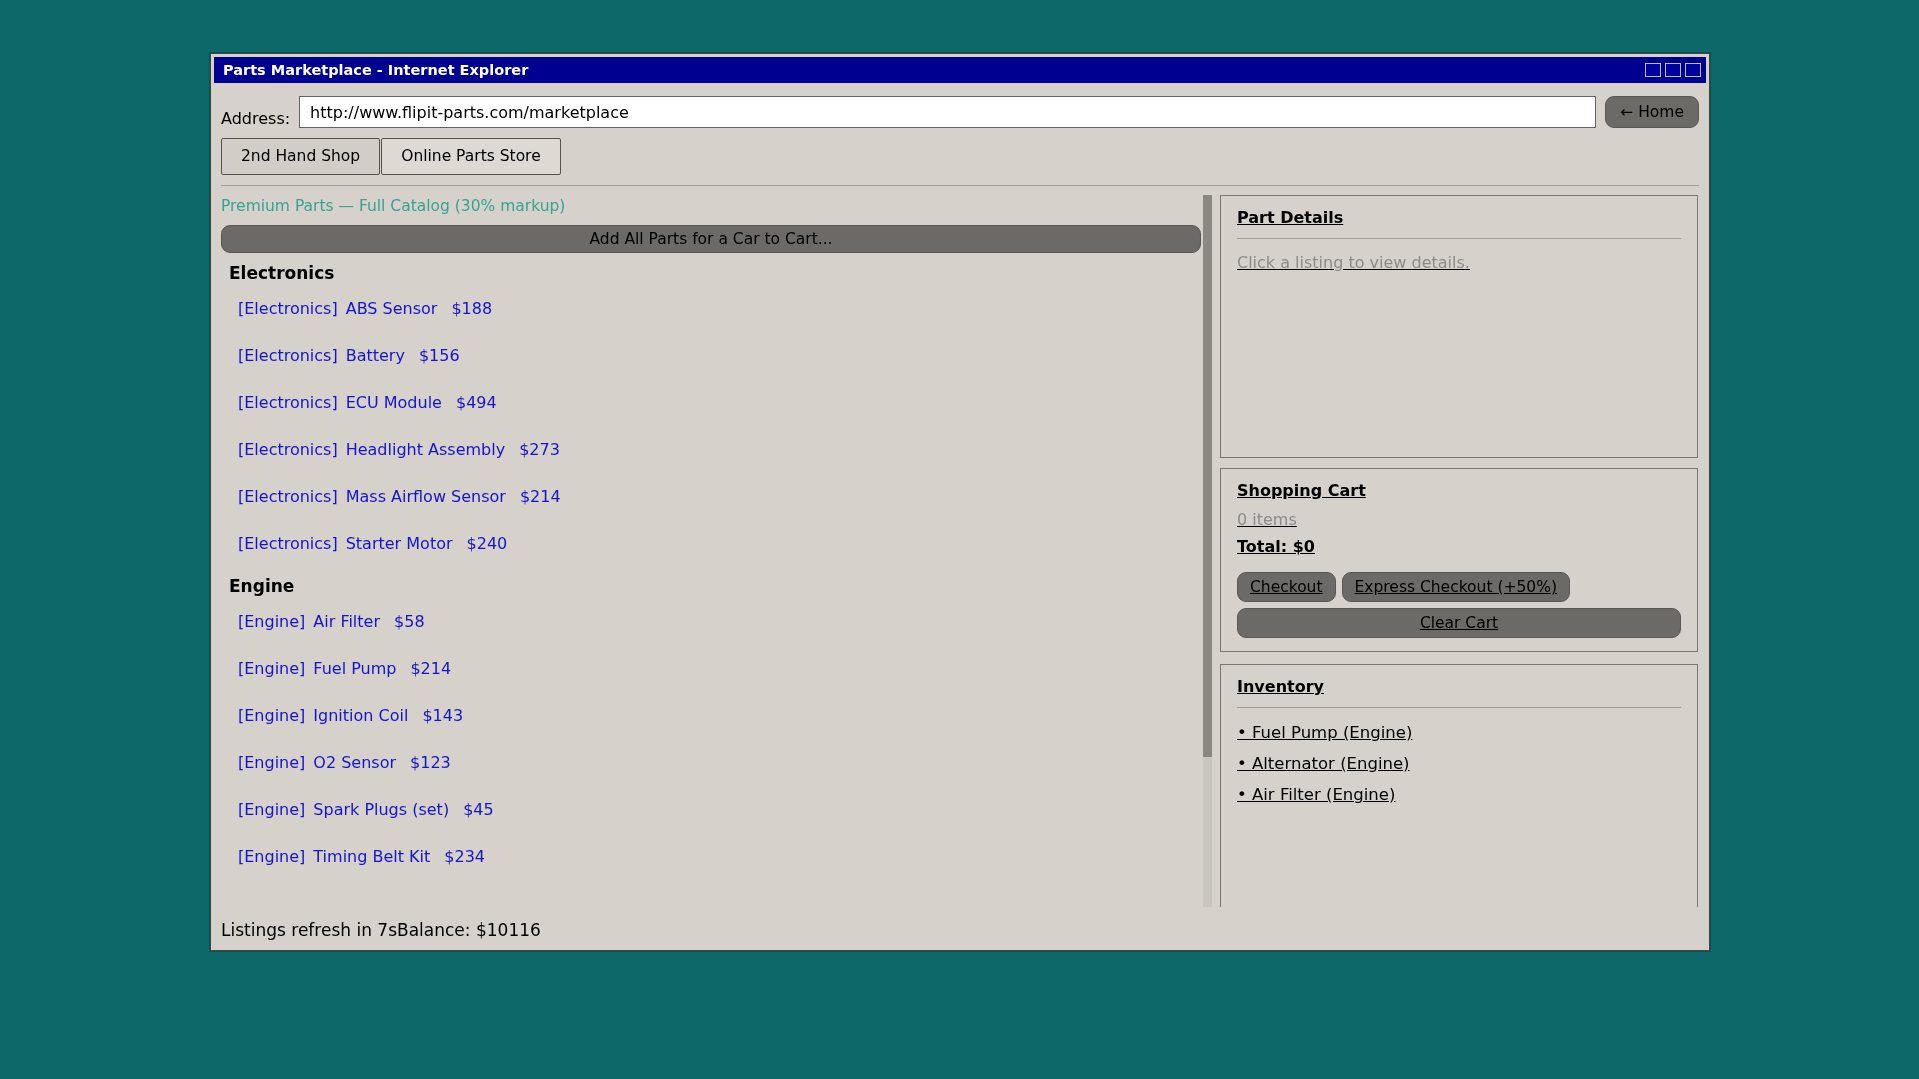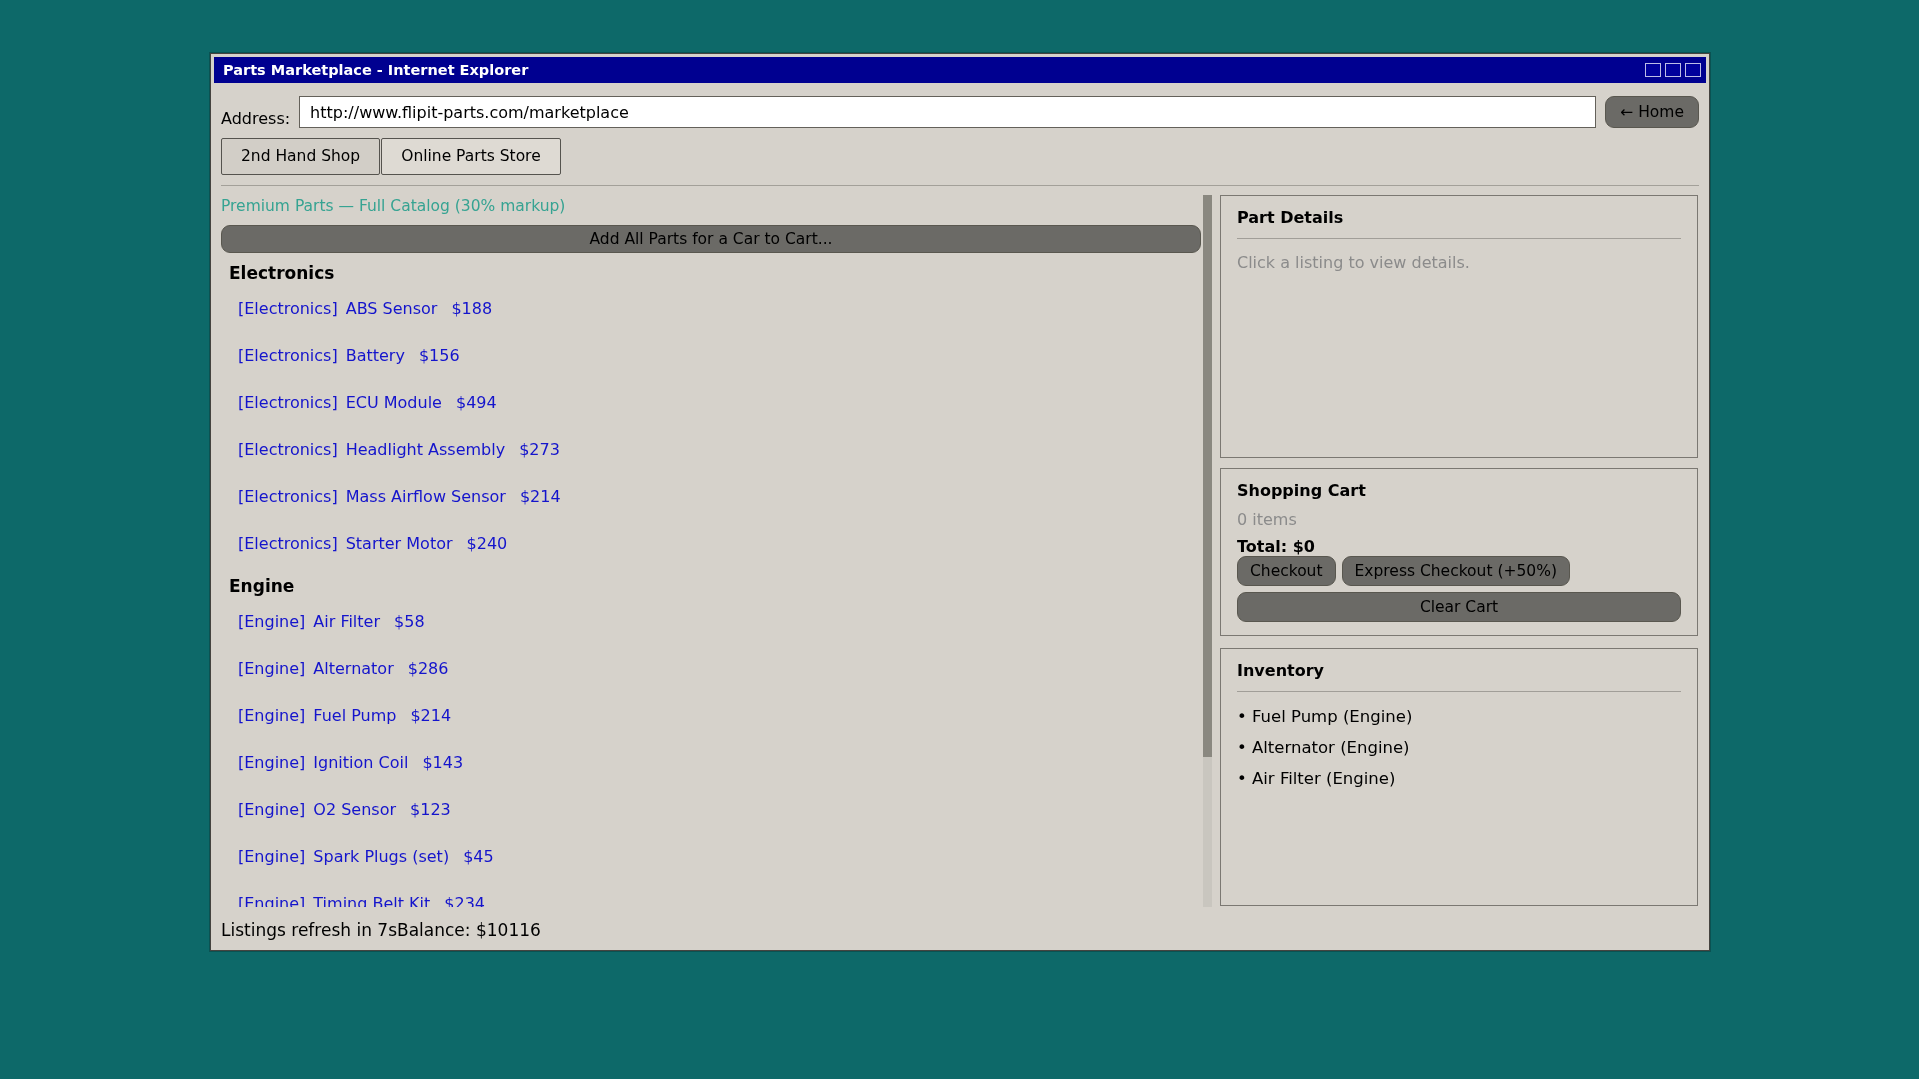--- a/index.html
+++ b/index.html
@@ -51,31 +51,31 @@
   .listings-area { width: 980px; flex: 0 0 980px; display: flex; flex-direction: column; overflow: hidden; }
   .premium-header { color: #36a392; font-size: 15.5px; line-height: 19px; margin: 2px 0 9px; }
   .add-all { height: 28px; width: 100%; flex: 0 0 28px; }
   .listing-scroll { flex: 1 1 auto; overflow: hidden; margin-top: 2px; }
   .section-heading { font-size: 17px; font-weight: bold; color: #000; margin: 8px 0 2px 8px; line-height: 21px; }
   .listing-row { padding: 13px 0 14px 17px; font-size: 16px; line-height: 20px; color: #1414cc; cursor: pointer; white-space: nowrap; }
   .listing-row .pname { margin-left: 8px; }
   .listing-row .price { margin-left: 14px; }
   .scrollbar { flex: 0 0 9px; width: 9px; background: #c9c6bf; margin-left: 2px; position: relative; }
   .scroll-thumb { position: absolute; top: 0; left: 0; right: 0; height: 79%; background: #8a8880; }
-  .side { flex: 0 0 478px; width: 478px; margin-left: 8px; display: flex; flex-direction: column; }
+  .side { flex: 0 0 478px; width: 478px; margin-left: 8px; display: flex; flex-direction: column; text-decoration: underline; }
   .panel { border: 1px solid #7b7872; padding: 12px 16px 13px; background: transparent; }
   .panel-title { font-size: 16px; font-weight: bold; color: #000; line-height: 20px; }
   .panel-rule { height: 1px; background: #a19e98; margin: 10px 0 14px; }
   .placeholder-text { color: #8b8b8b; font-size: 16px; }
   .part-details-panel { height: 263px; flex: 0 0 263px; }
   .cart-panel { margin-top: 10px; flex: 0 0 auto; }
   .inventory-panel { margin-top: 12px; height: 258px; flex: 0 0 258px; }
   .cart-items { color: #8b8b8b; font-size: 16px; margin-top: 9px; }
   .cart-total { color: #000; font-size: 16px; font-weight: bold; margin-top: 8px; }
-  .cart-buttons { display: flex; gap: 6px; margin-top: 0; }
+  .cart-buttons { display: flex; gap: 6px; margin-top: 16px; }
   .cart-buttons .btn { height: 30px; padding: 0 12px; }
   .clear-cart { display: block; width: 100%; height: 30px; margin-top: 6px; }
   .inv-item { font-size: 16.5px; color: #000; margin-bottom: 10px; line-height: 21px; }
   .statusbar {
     flex: 0 0 34px; display: flex; align-items: center;
     margin: 6px 7px 0; font-size: 17px; color: #000;
   }
 </style>
 </head>
 <body>
@@ -131,23 +131,20 @@
         <div class="listing-row">
           <span class="cat">[Electronics]</span><span class="pname">Starter Motor</span><span class="price">$240</span>
         </div>
 
         <div class="section-heading">Engine</div>
 
         <div class="listing-row">
           <span class="cat">[Engine]</span><span class="pname">Air Filter</span><span class="price">$58</span>
         </div>
         <div class="listing-row">
-          <span class="cat">[Engine]</span><span class="pname">Alternator</span><span class="price">$286</span>
-        </div>
-        <div class="listing-row">
           <span class="cat">[Engine]</span><span class="pname">Fuel Pump</span><span class="price">$214</span>
         </div>
         <div class="listing-row">
           <span class="cat">[Engine]</span><span class="pname">Ignition Coil</span><span class="price">$143</span>
         </div>
         <div class="listing-row">
           <span class="cat">[Engine]</span><span class="pname">O2 Sensor</span><span class="price">$123</span>
         </div>
         <div class="listing-row">
           <span class="cat">[Engine]</span><span class="pname">Spark Plugs (set)</span><span class="price">$45</span>

